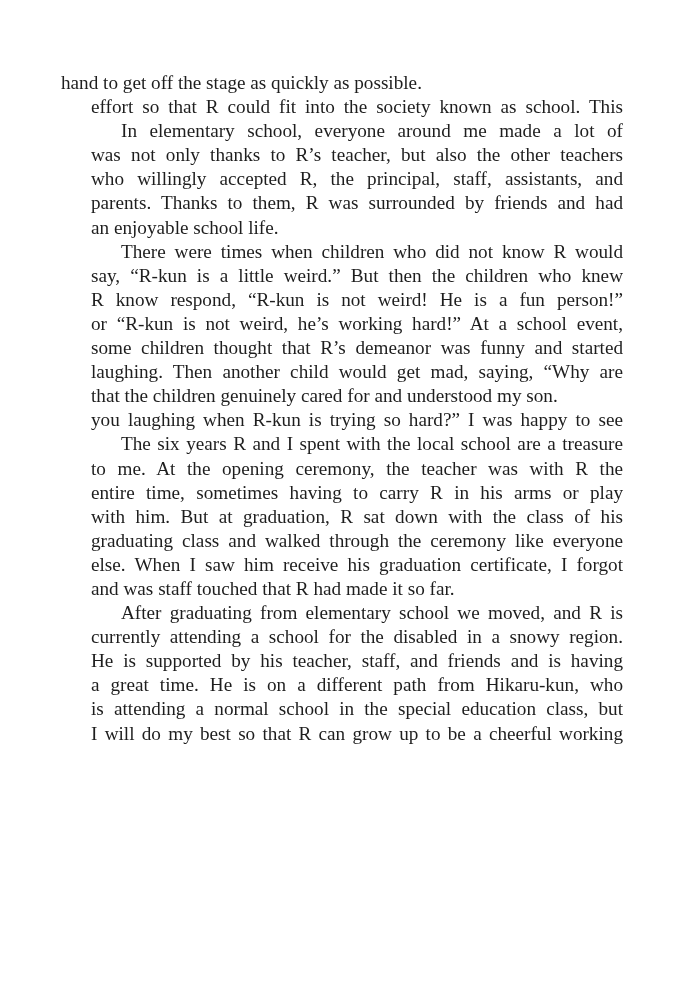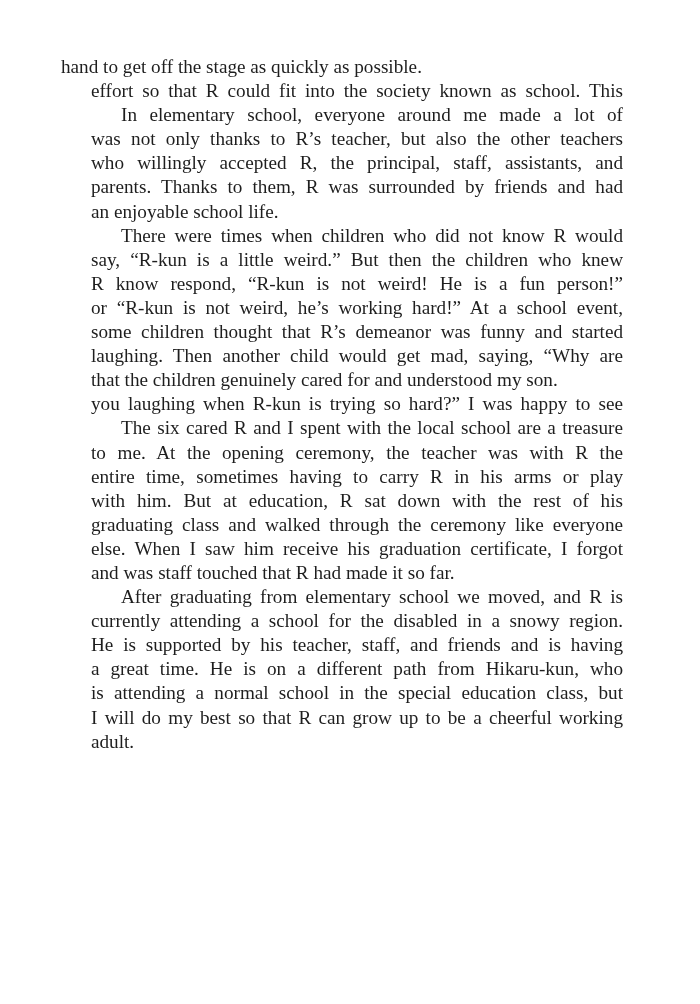--- a/index.html
+++ b/index.html
@@ -24,20 +24,21 @@
       line-height: 24.1px;
     }
     .para {
       margin: 0;
       text-align: justify;
       text-indent: 30px;
       hyphens: none;
     }
     .para.continued {
       text-indent: 0;
+      margin-top: 16px;
     }
     .line {
       display: block;
       text-align: justify;
       text-align-last: justify;
       white-space: nowrap;
       height: 24.1px;
     }
     .line.last {
       text-align-last: left;
@@ -69,31 +70,30 @@
     <span class="line">say, “R-kun is a little weird.” But then the children who knew</span>
     <span class="line">R know respond, “R-kun is not weird! He is a fun person!”</span>
     <span class="line">or “R-kun is not weird, he’s working hard!” At a school event,</span>
     <span class="line">some children thought that R’s demeanor was funny and started</span>
     <span class="line">laughing. Then another child would get mad, saying, “Why are</span>
     <span class="line last">that the children genuinely cared for and understood my son.</span>
     <span class="line">you laughing when R-kun is trying so hard?” I was happy to see</span>
   </p>
 
   <p class="para">
-    <span class="line indent">The six cared R and I spent with the local school are a treasure</span>
+    <span class="line indent">The six years R and I spent with the local school are a treasure</span>
     <span class="line">to me. At the opening ceremony, the teacher was with R the</span>
     <span class="line">entire time, sometimes having to carry R in his arms or play</span>
-    <span class="line">with him. But at education, R sat down with the rest of his</span>
+    <span class="line">with him. But at graduation, R sat down with the class of his</span>
     <span class="line">graduating class and walked through the ceremony like everyone</span>
     <span class="line">else. When I saw him receive his graduation certificate, I forgot</span>
     <span class="line last">and was staff touched that R had made it so far.</span>
   </p>
 
   <p class="para">
     <span class="line indent">After graduating from elementary school we moved, and R is</span>
     <span class="line">currently attending a school for the disabled in a snowy region.</span>
     <span class="line">He is supported by his teacher, staff, and friends and is having</span>
     <span class="line">a great time. He is on a different path from Hikaru-kun, who</span>
     <span class="line">is attending a normal school in the special education class, but</span>
     <span class="line">I will do my best so that R can grow up to be a cheerful working</span>
-    <span class="line last">adult.</span>
   </p>
 </div>
 
 </body></html>

